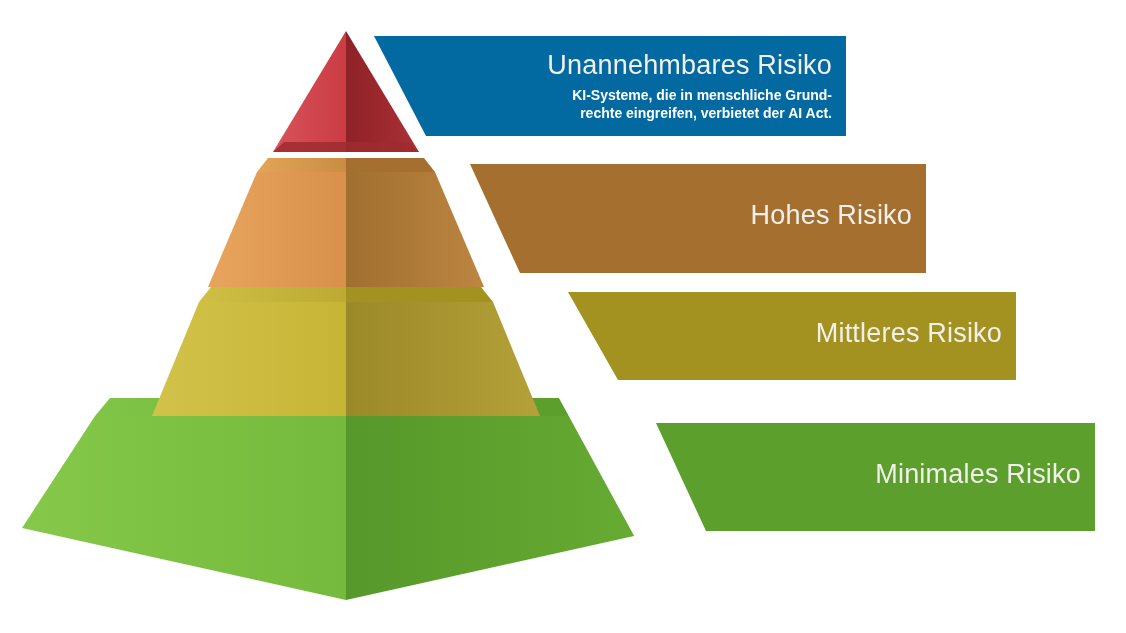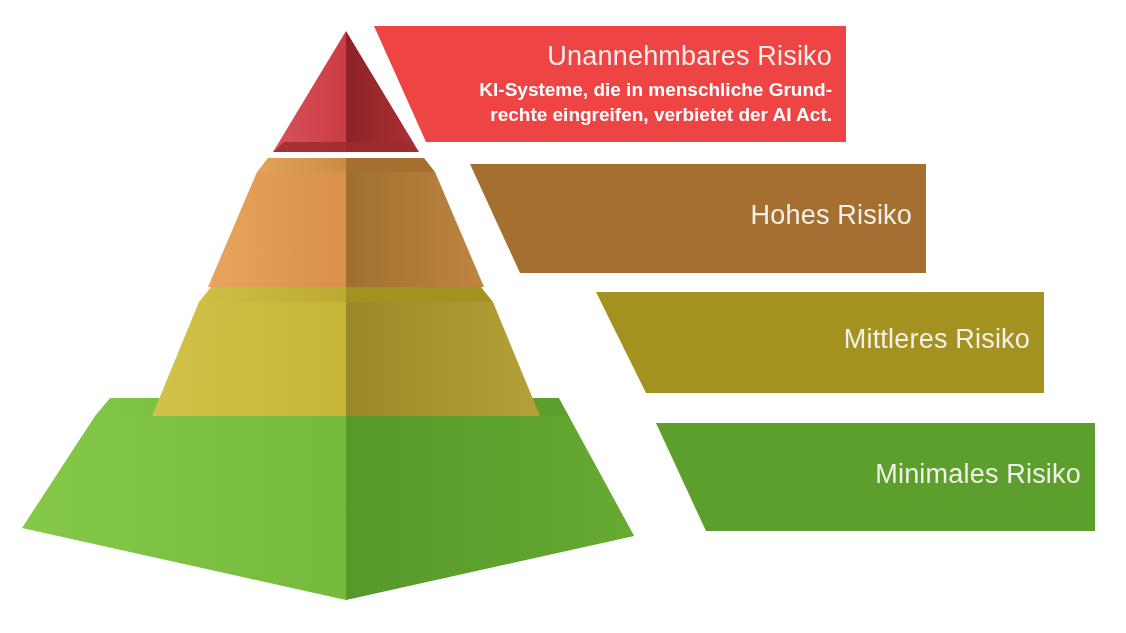--- a/index.html
+++ b/index.html
@@ -45,46 +45,46 @@
   .banner-title {
     font-size: 27px;
     font-weight: 400;
     letter-spacing: 0.2px;
     line-height: 1.15;
     color: #f2f0ec;
     margin-bottom: 5px;
     white-space: nowrap;
   }
   .banner-body {
-    font-size: 19px;
+    font-size: 14px;
     font-weight: bold;
     line-height: 1.32;
     color: #ffffff;
     white-space: pre-line;
   }
 
   
   #banner-unacceptable {
-    left: 366px; top: 26px; width: 480px; height: 116px;
-    background: #ef4444;
+    left: 366px; top: 36px; width: 480px; height: 100px;
+    background: #0369a1;
     clip-path: polygon(8px 0, 100% 0, 100% 100%, 60px 100%);
   }
   #banner-unacceptable .banner-inner { left: 70px; }
 
   
   #banner-high {
     left: 462px; top: 164px; width: 464px; height: 109px;
     background: #a5702f;
     clip-path: polygon(8px 0, 100% 0, 100% 100%, 58px 100%);
   }
   #banner-high .banner-inner { left: 68px; gap: 14px; }
 
   
   #banner-medium {
-    left: 588px; top: 292px; width: 456px; height: 101px;
+    left: 560px; top: 292px; width: 456px; height: 88px;
     background: #a3921f;
     clip-path: polygon(8px 0, 100% 0, 100% 100%, 58px 100%);
   }
   #banner-medium .banner-inner { left: 68px; }
 
   
   #banner-minimal {
     left: 648px; top: 423px; width: 447px; height: 108px;
     background: #5d9f2c;
     clip-path: polygon(8px 0, 100% 0, 100% 100%, 58px 100%);

